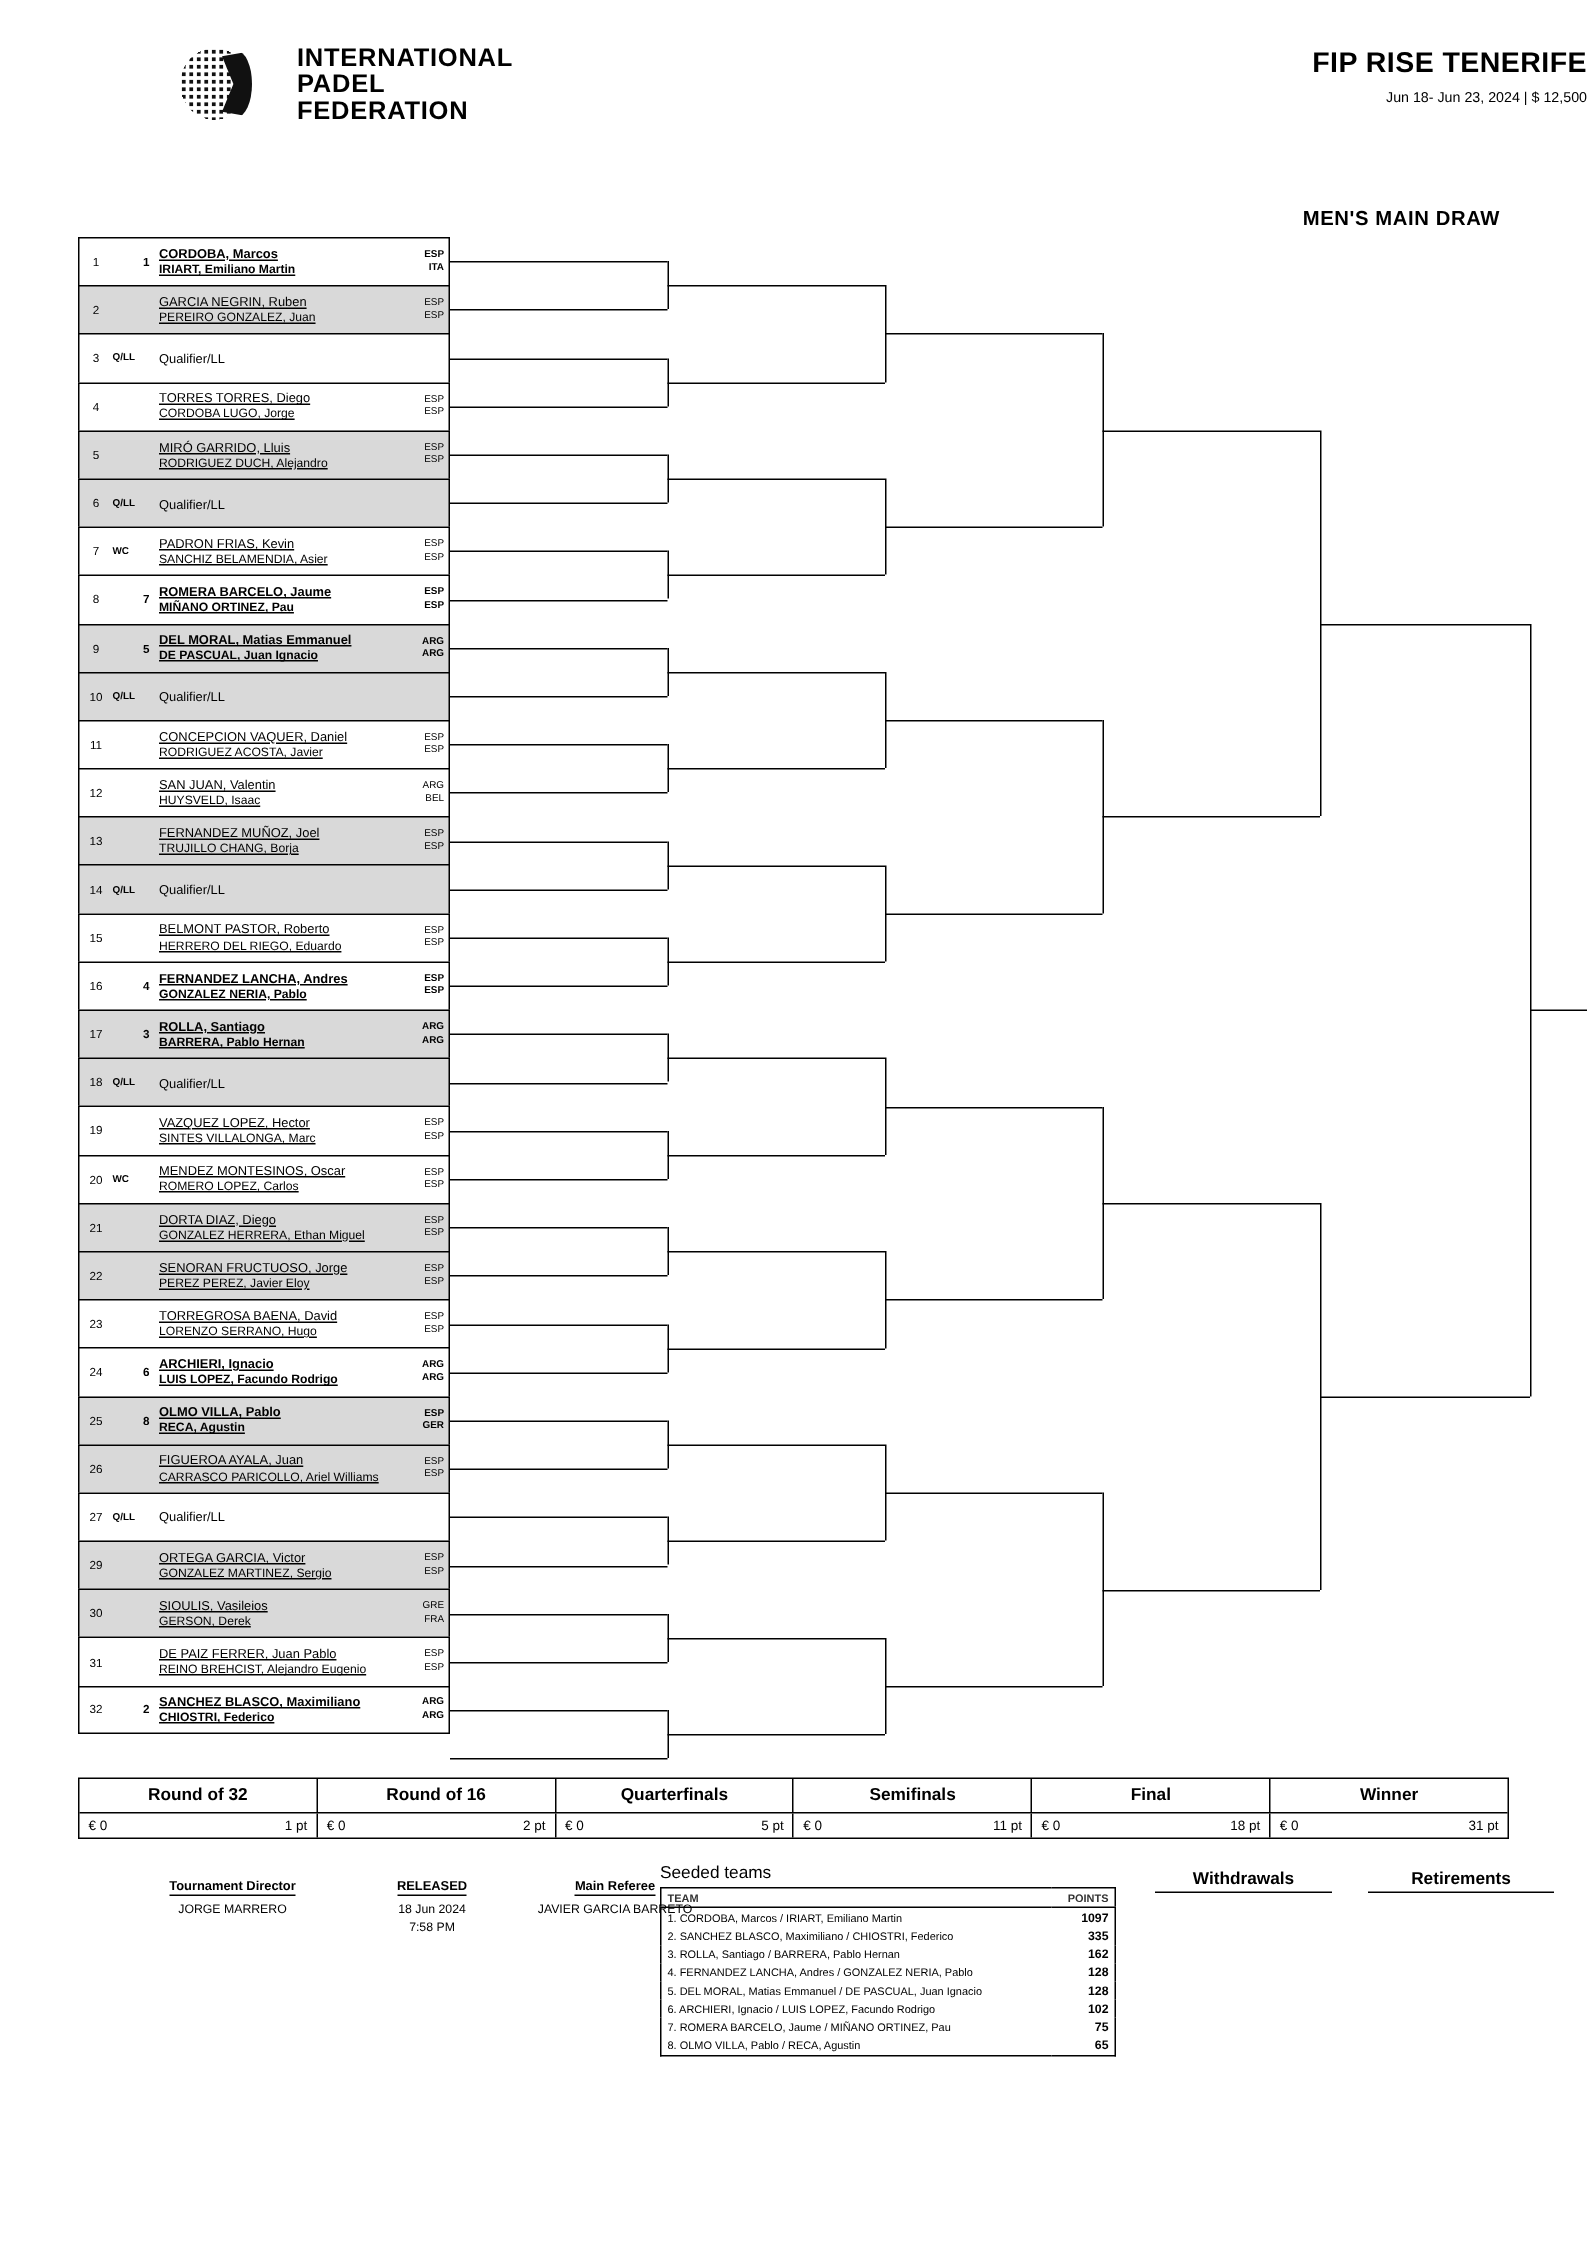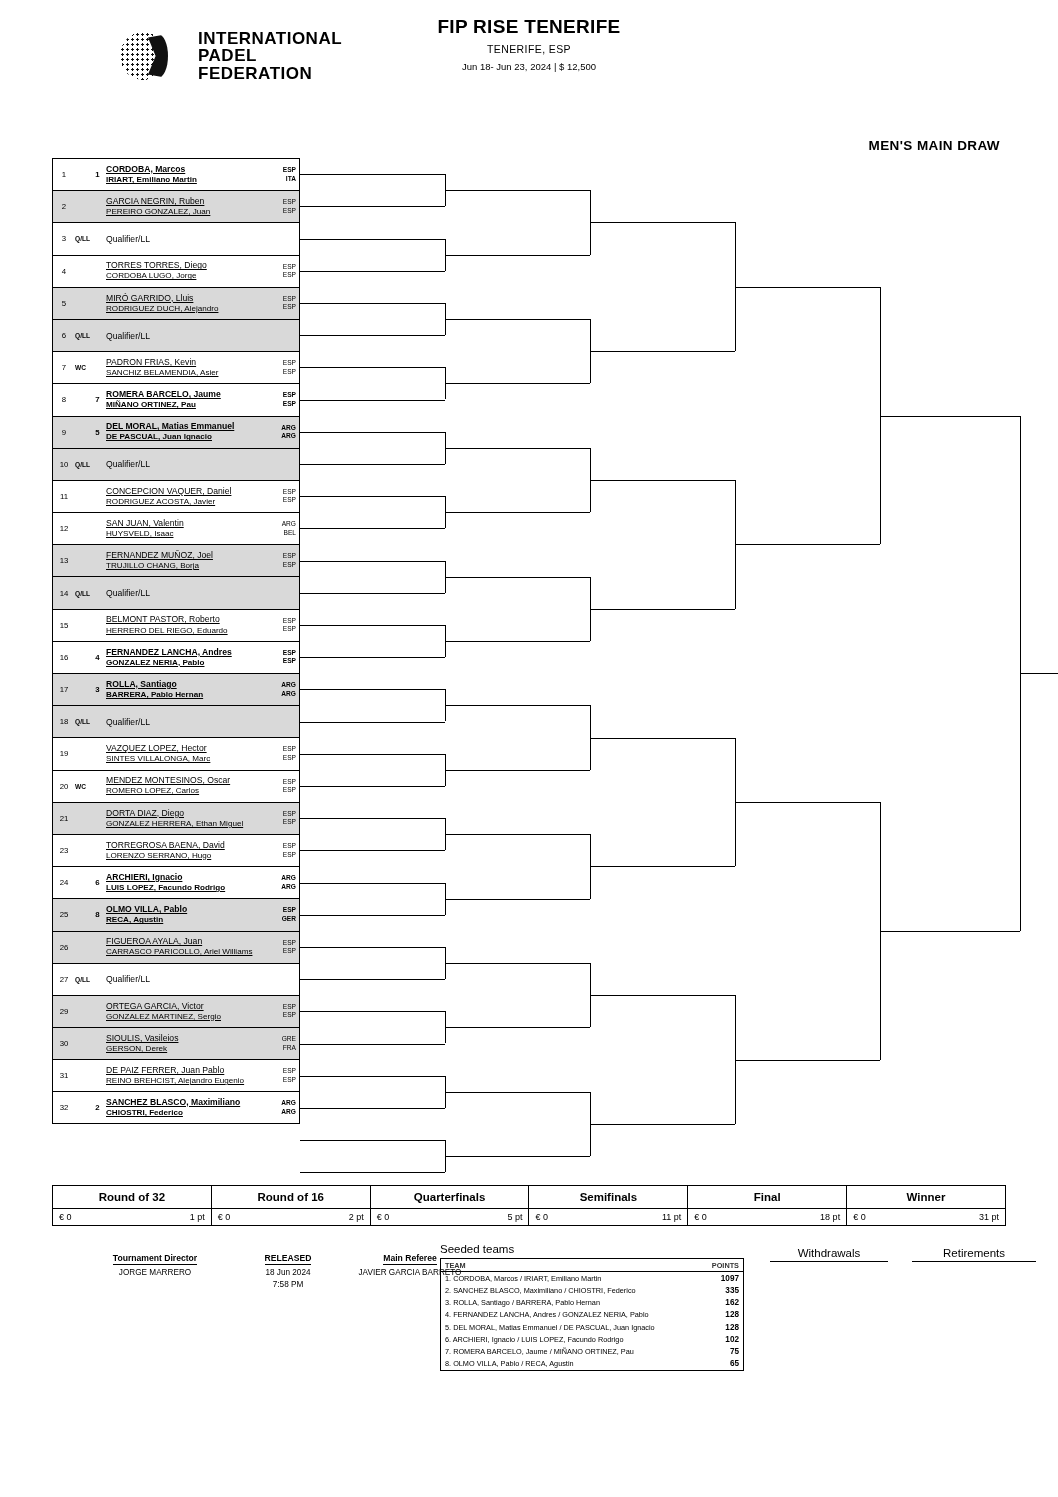--- a/index.html
+++ b/index.html
@@ -24,21 +24,21 @@
             mask-image: radial-gradient(ellipse 50% 50% at 50% 50%, #000 99%, transparent 100%);
   }
   .logo-mark .swoosh {
     position:absolute; right:-2px; top:2px; width:20px; height:44px;
     background:#111;
     border-radius:0 50% 50% 0 / 0 50% 50% 0;
     clip-path: polygon(0 8%, 100% 0, 100% 100%, 0 92%, 38% 50%);
   }
   .logo-text { line-height:1.02; font-weight:bold; letter-spacing:0.5px; }
   .logo-text div { font-size:17px;margin-left:24px; }
-  .title-block { text-align:center; padding-top:16px; }
+  .title-block { text-align:right; padding-top:32px; }
   .title-block .t1 { font-size:19px; font-weight:bold; letter-spacing:0.3px; }
   .title-block .t2 { font-size:10.5px; margin-top:5px; letter-spacing:0.4px; }
   .title-block .t3 { font-size:9.5px; margin-top:6px; }
   .draw-label { position:absolute; right:58px; top:138px; font-size:13.5px; font-weight:bold; letter-spacing:0.4px; }
 
   
   .bracket { position:relative; margin-left:52px; margin-top:38px; width:960px; height:1030px; }
 
   .col-r32 { position:absolute; left:0; top:0; width:248px; }
   .slot {
@@ -111,40 +111,39 @@
   .seeded { position:absolute; left:388px; top:0; width:308px; }
   .seeded .sh { font-size:11.5px; font-weight:normal; margin-bottom:3px; }
   .seeded table { border-collapse:collapse; width:304px; border:1px solid #000; }
   .seeded th, .seeded td { font-size:7.3px; padding:1.6px 4px; }
   .seeded th { border-bottom:1px solid #000; text-align:left; color:#333; }
   .seeded th.r, .seeded td.r { text-align:right; }
   .seeded td.r { font-weight:bold; font-size:8.2px; }
 
   .wd { position:absolute; left:718px; top:4px; width:118px; text-align:center; }
   .rt { position:absolute; left:860px; top:4px; width:124px; text-align:center; }
-  .wd .h, .rt .h { font-size:11.5px; font-weight:normal; border-bottom:1.5px solid #000; padding-bottom:2px; display:block; }
+  .wd .h, .rt .h { font-size:11.5px; font-weight:bold; border-bottom:1.5px solid #000; padding-bottom:2px; display:block; }
 </style>
 </head>
 <body>
 
 <div class="header">
   <div class="logo">
     <div class="logo-mark">
       <div class="dotgrid"></div>
       <div class="swoosh"></div>
     </div>
     <div class="logo-text">
       <div>INTERNATIONAL</div>
       <div>PADEL</div>
       <div>FEDERATION</div>
     </div>
   </div>
   <div class="title-block">
     <div class="t1">FIP RISE TENERIFE</div>
-    <div class="t2">TENERIFE, ESP</div>
     <div class="t3">Jun 18- Jun 23, 2024  |  $ 12,500</div>
   </div>
   <div class="draw-label">MEN'S MAIN DRAW</div>
 </div>
 
 <div class="bracket">
   <div class="col-r32" id="r32col">
       <div class="slot bold">
         <div class="num">1</div>
         <div class="wcq"></div>
@@ -375,20 +374,33 @@
           <div>ESP</div>
         </div>
       </div>
       <div class="slot shade">
         <div class="num">21</div>
         <div class="wcq"></div>
         <div class="seed"></div>
         <div class="names">
           <div class="n1">DORTA DIAZ, Diego</div>
           <div class="n2">GONZALEZ HERRERA, Ethan Miguel</div>
+        </div>
+        <div class="ctry">
+          <div>ESP</div>
+          <div>ESP</div>
+        </div>
+      </div>
+      <div class="slot shade">
+        <div class="num">22</div>
+        <div class="wcq"></div>
+        <div class="seed"></div>
+        <div class="names">
+          <div class="n1">SENORAN FRUCTUOSO, Jorge</div>
+          <div class="n2">PEREZ PEREZ, Javier Eloy</div>
         </div>
         <div class="ctry">
           <div>ESP</div>
           <div>ESP</div>
         </div>
       </div>
       <div class="slot">
         <div class="num">23</div>
         <div class="wcq"></div>
         <div class="seed"></div>

